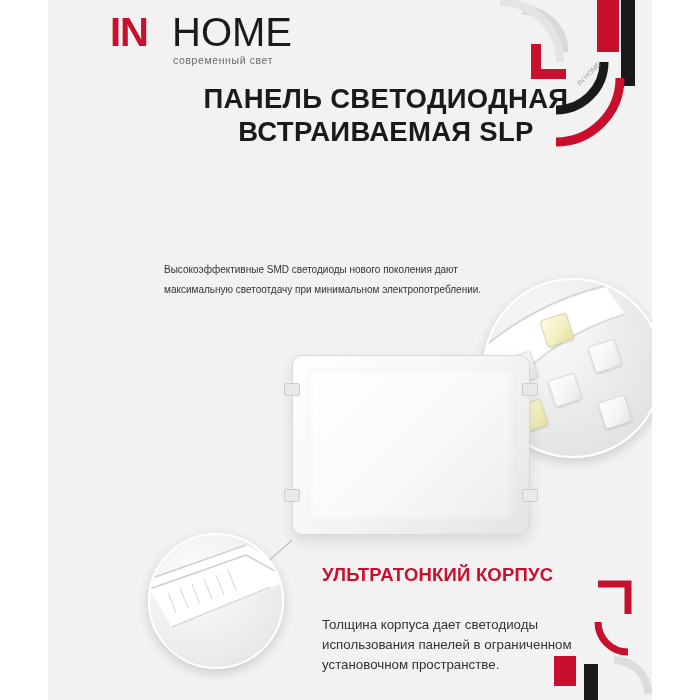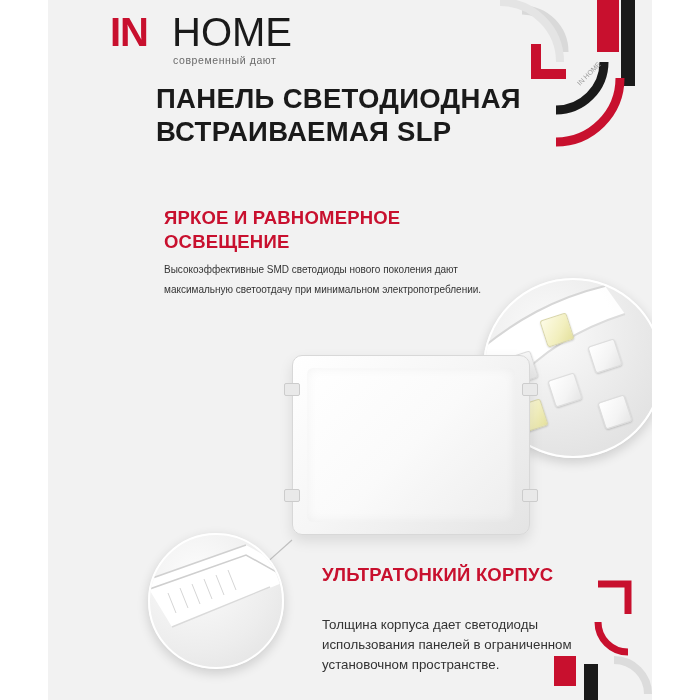--- a/index.html
+++ b/index.html
@@ -84,20 +84,21 @@
   .main-title {
     position: absolute;
     left: 108px;
     top: 82px;
     width: 460px;
     font-size: 27.5px;
     font-weight: bold;
     line-height: 33px;
     letter-spacing: 0.3px;
     color: #1a1a1a;
+    text-align: center;
   }
   .section-head {
     position: absolute;
     left: 116px;
     top: 206px;
     width: 300px;
     font-size: 18.5px;
     font-weight: bold;
     line-height: 24px;
     color: #c8102e;
@@ -233,29 +234,28 @@
         <path d="M96 62 A30 30 0 0 0 126 92" fill="none" stroke="#c8102e" stroke-width="7"></path>
         <rect x="52" y="96" width="22" height="30" fill="#c8102e"></rect>
         <rect x="82" y="104" width="14" height="36" fill="#1a1a1a"></rect>
         <path d="M112 100 A34 34 0 0 1 146 134" fill="none" stroke="#dcdcdc" stroke-width="8"></path>
       </svg>
     </div>
 
     <div class="logo">
       <div class="logo-in">IN</div>
       <div class="logo-home">HOME</div>
-      <div class="logo-sub">современный дают</div>
+      <div class="logo-sub">современный свет</div>
     </div>
 
     <div class="main-title">
       <div>ПАНЕЛЬ СВЕТОДИОДНАЯ</div>
       <div>ВСТРАИВАЕМАЯ SLP</div>
     </div>
 
-    <div class="section-head">ЯРКОЕ И РАВНОМЕРНОЕ ОСВЕЩЕНИЕ</div>
     <div class="section-body">Высокоэффективные SMD светодиоды нового поколения дают максимальную светоотдачу при минимальном электропотреблении.</div>
 
     <svg style="position:absolute;left:0;top:0;width:604px;height:700px;pointer-events:none">
       <line x1="392" y1="404" x2="452" y2="372" stroke="#c0c0c0" stroke-width="1.2"></line>
       <line x1="196" y1="583" x2="244" y2="540" stroke="#c0c0c0" stroke-width="1.2"></line>
     </svg>
 
     <div class="mag-led">
       <svg width="176" height="176" viewBox="0 0 176 176" xmlns="http://www.w3.org/2000/svg">
         <path d="M-10 74 C30 40 70 18 120 6 L140 34 C96 48 58 70 28 104 Z" fill="#ffffff" opacity="0.95"></path>

